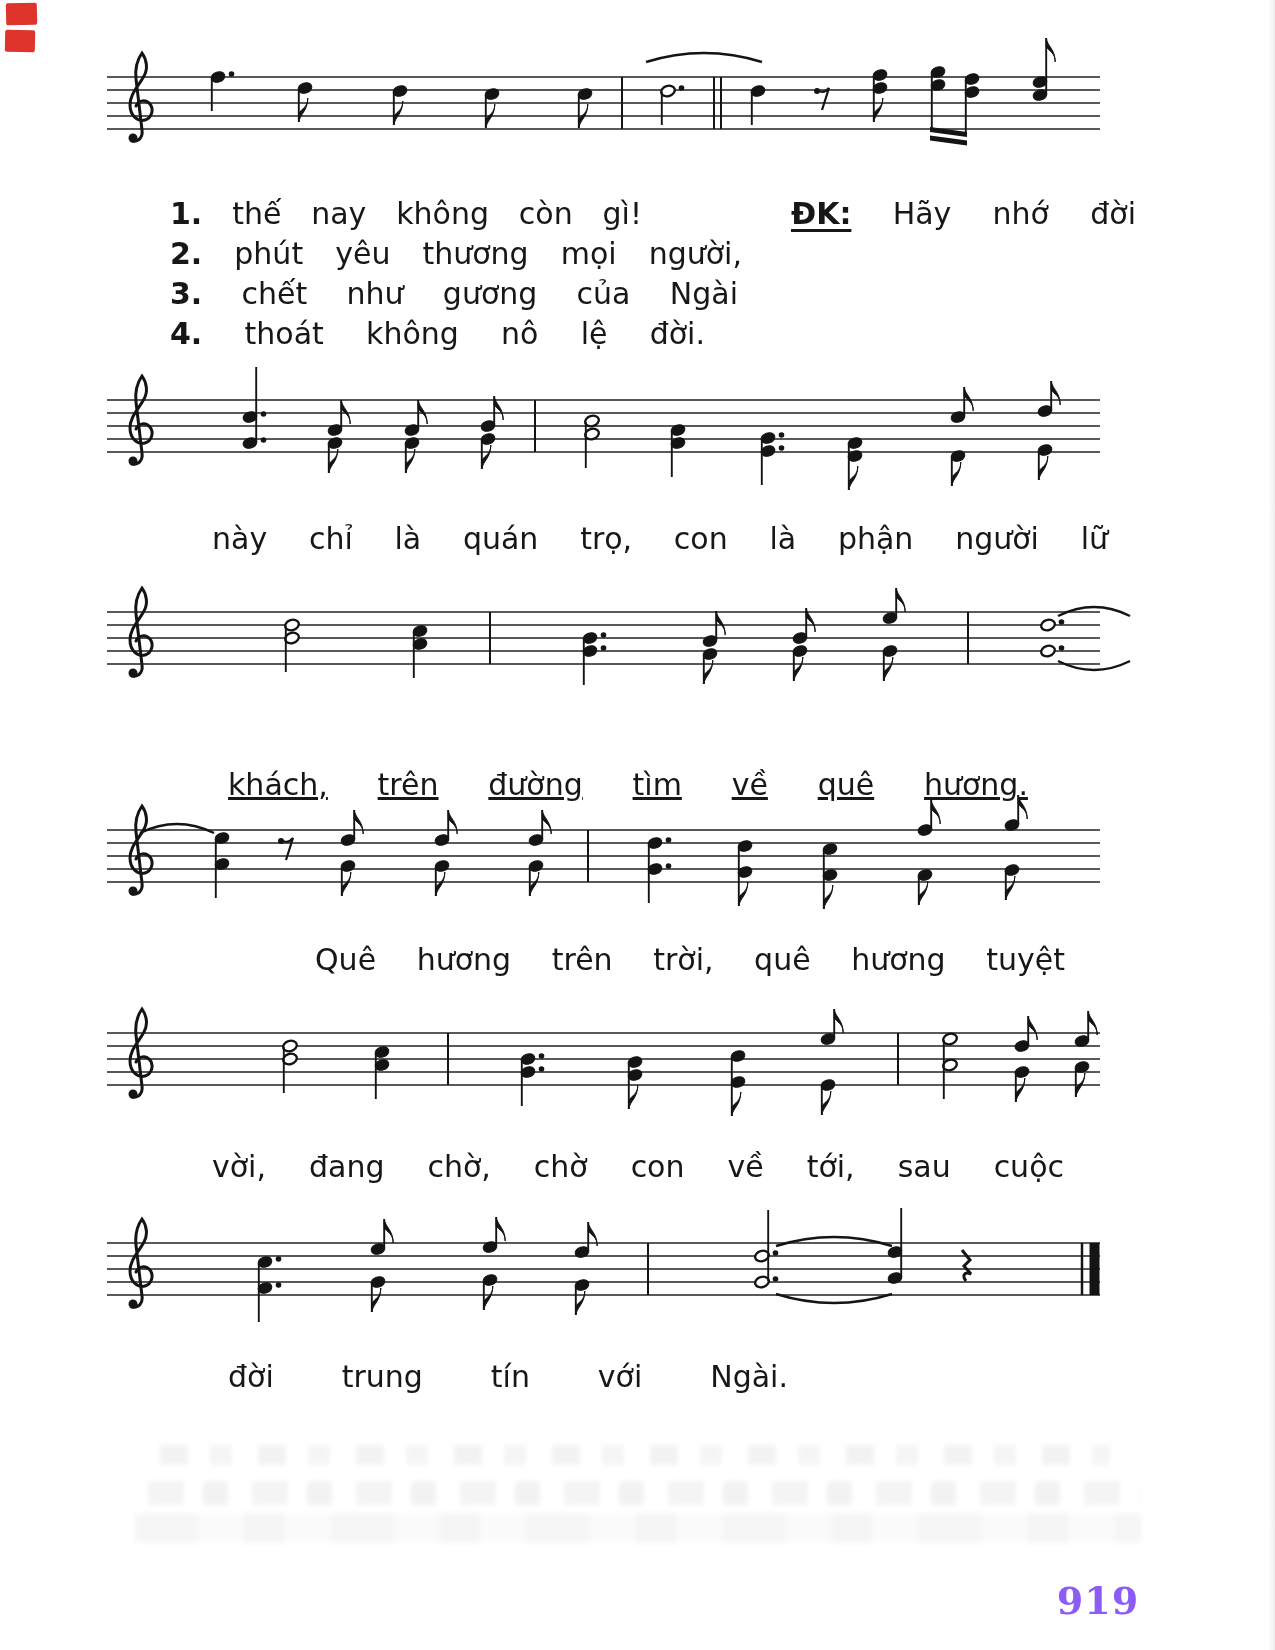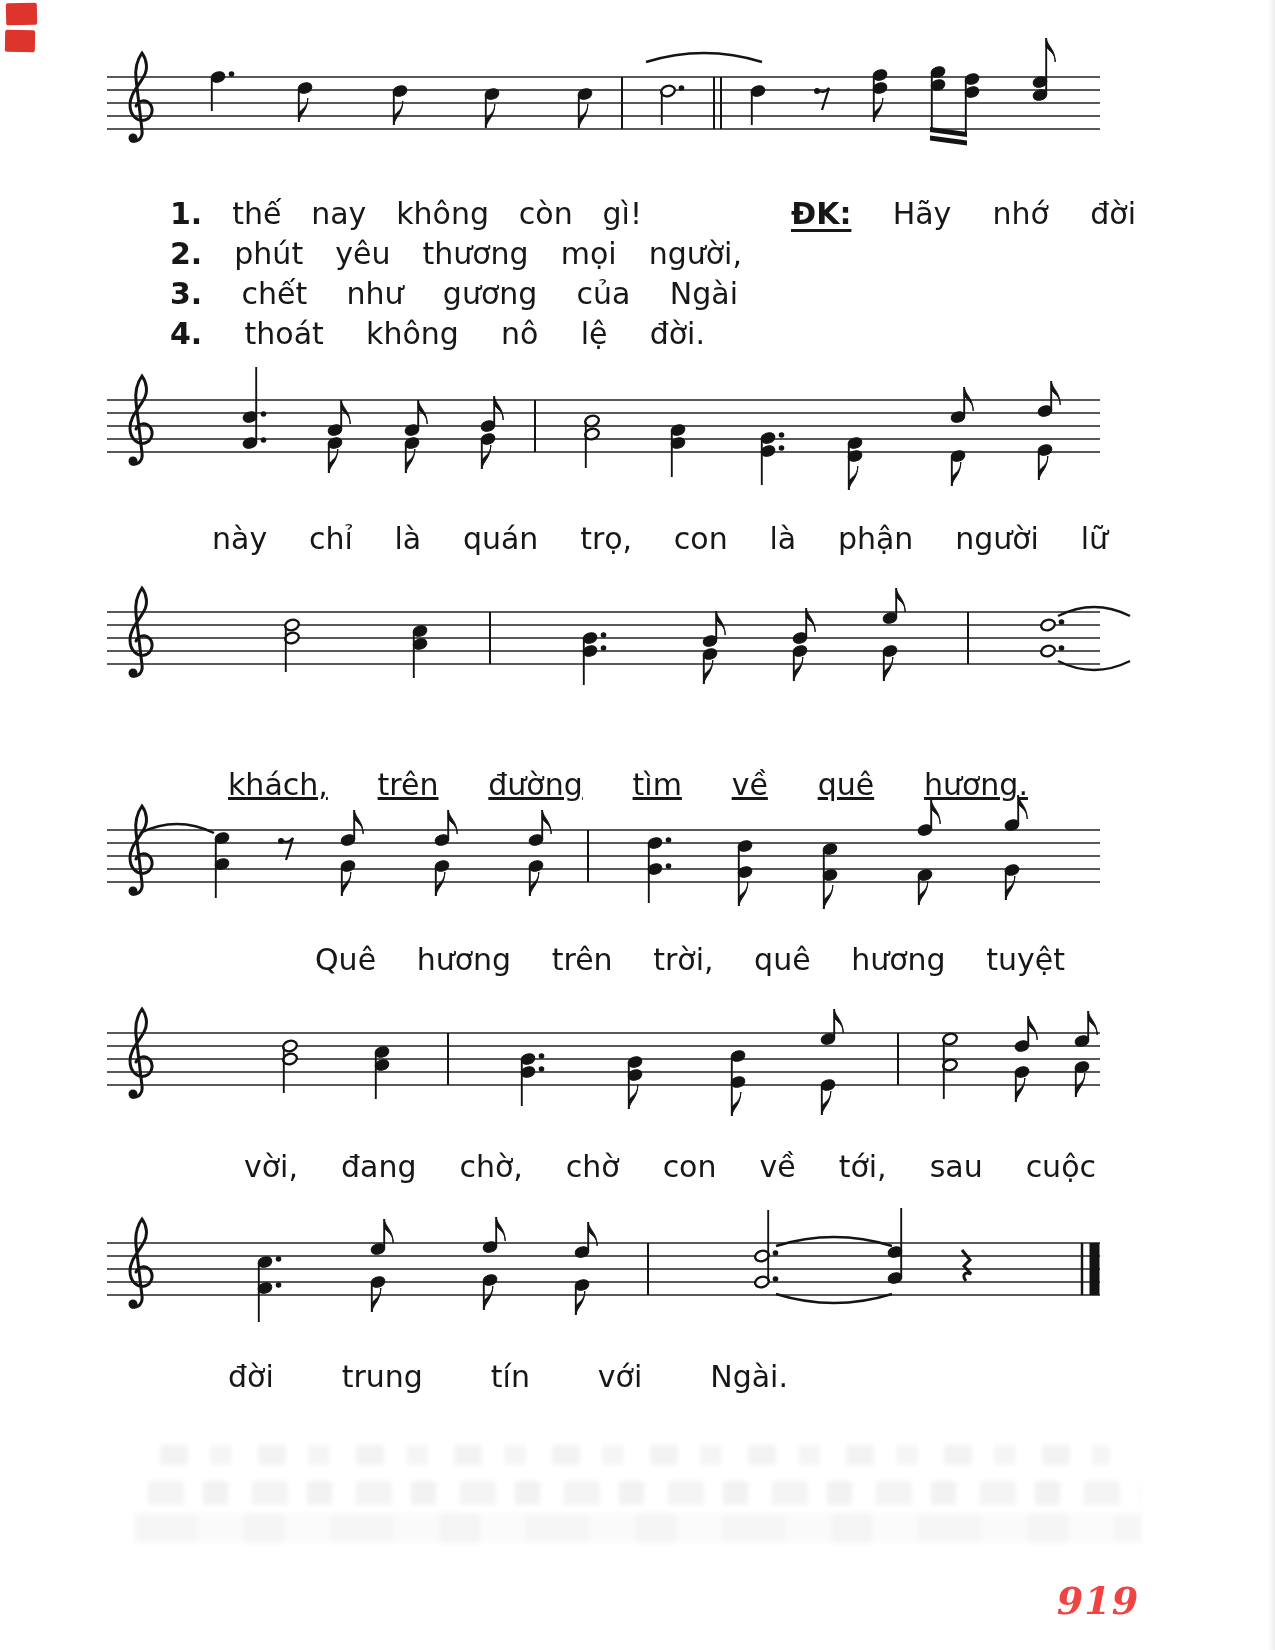--- a/index.html
+++ b/index.html
@@ -15,22 +15,22 @@
   .redmark.m1{left:6px;top:3px;width:31px;height:22px;transform:rotate(-1.5deg);}
   .redmark.m2{left:5px;top:30px;width:30px;height:22px;transform:rotate(1deg);}
   .bleed{position:absolute;filter:blur(2px);opacity:.6;border-radius:3px;}
   .bleed.b1{left:160px;top:1445px;width:950px;height:20px;
     background:repeating-linear-gradient(90deg,#ebebeb 0 28px,transparent 28px 50px,#efefef 50px 72px,transparent 72px 98px);}
   .bleed.b2{left:148px;top:1481px;width:992px;height:24px;
     background:repeating-linear-gradient(90deg,#ededed 0 36px,transparent 36px 55px,#eaeaea 55px 80px,transparent 80px 104px);}
   .bleed.b3{left:134px;top:1513px;width:1008px;height:30px;opacity:.5;
     background:repeating-linear-gradient(90deg,#efefef 0 64px,#f7f7f7 64px 110px,#ececec 110px 150px,#f8f8f8 150px 196px);}
   .page-number{position:absolute;left:1028px;top:1578px;width:140px;text-align:center;
-    font-family:"DejaVu Serif","Liberation Serif",serif;font-style:italic;font-weight:bold;
-    font-size:38px;color:#ef4444;letter-spacing:1px;}
+    font-family:"DejaVu Serif","Liberation Serif",serif;font-weight:bold;
+    font-size:38px;color:#8b5cf6;letter-spacing:1px;}
   .scan-edge{position:absolute;right:0;top:0;width:7px;height:100%;
     background:linear-gradient(90deg,rgba(0,0,0,0),rgba(0,0,0,0.07));}
 </style>
 </head>
 <body>
 
 <div class="page">
   <span class="redmark m1"></span>
   <span class="redmark m2"></span>
 
@@ -526,21 +526,21 @@
       </div>
       <div class="lyric-line" style="left: 315px; top: 943px; width: 750px;">
         <span>Quê</span>
         <span>hương</span>
         <span>trên</span>
         <span>trời,</span>
         <span>quê</span>
         <span>hương</span>
         <span>tuyệt</span>
       </div>
-      <div class="lyric-line" style="left: 212px; top: 1150px; width: 852px; margin-left: 32px;">
+      <div class="lyric-line" style="left: 212px; top: 1150px; width: 852px;">
         <span>vời,</span>
         <span>đang</span>
         <span>chờ,</span>
         <span>chờ</span>
         <span>con</span>
         <span>về</span>
         <span>tới,</span>
         <span>sau</span>
         <span>cuộc</span>
       </div>

